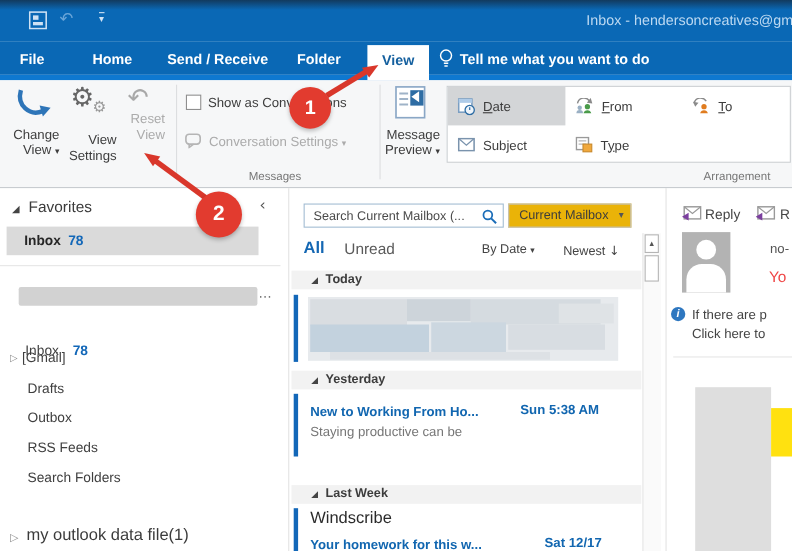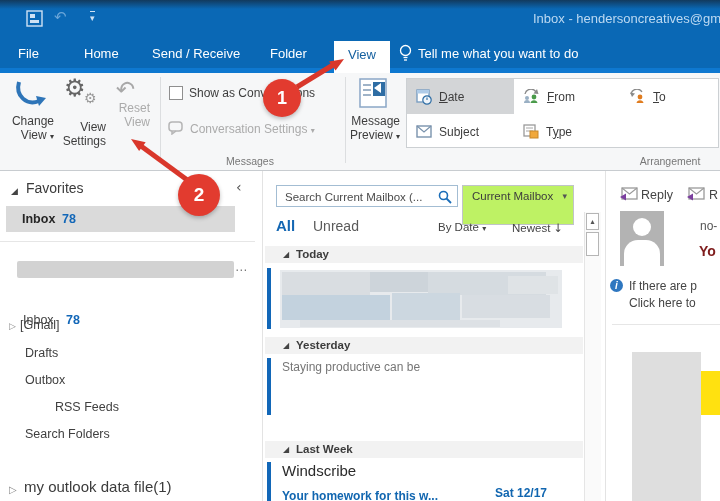--- a/index.html
+++ b/index.html
@@ -6,21 +6,21 @@
   #app{position:relative;width:720px;height:501px;overflow:hidden;
        font-family:"Liberation Sans",sans-serif;color:#3f3f3f;background:#fff;}
   .abs{position:absolute;}
   .g{font-family:"DejaVu Sans",sans-serif;}
   .nowrap{white-space:nowrap;overflow:hidden;}
   
   .titlebar{left:0;top:0;width:720px;height:38px;
     background:linear-gradient(#123a5e 0px,#0a68b5 9px,#0a68b5 100%);}
   .title-text{color:#bcd9f2;font-size:13px;}
   
-  .tabrow{left:0;top:38px;width:720px;height:30px;background:#0a68b5;}
+  .tabrow{left:0;top:38px;width:720px;height:30px;background:#0a68b5;font-weight:bold;}
   .rtab{position:absolute;top:8px;color:#fff;font-size:13px;}
   .viewtab{position:absolute;left:334px;top:3px;width:56px;height:32px;background:#fff;
     color:#15609f;font-size:13px;text-align:center;line-height:28px;z-index:5;}
   .accent{left:0;top:68px;width:720px;height:5px;background:#0e78d0;}
   
   .ribbon{left:0;top:73px;width:720px;height:97px;background:#f6f7f8;border-bottom:1px solid #c8ccd0;}
   .grplabel{position:absolute;top:82px;font-size:10.5px;color:#777;text-align:center;}
   .vdiv{position:absolute;top:4px;width:1px;height:86px;background:#dcdee0;}
   .btnlabel{font-size:12px;color:#3d3d3d;text-align:right;line-height:14px;}
   .disabled{color:#ababab !important;}
@@ -41,21 +41,21 @@
   .ghdr-tri{position:absolute;left:18px;top:4px;font-size:8px;color:#444;}
   .ubar{position:absolute;left:267px;width:4px;background:#1267b8;}
   .subjblue{font-size:12px;font-weight:bold;color:#1166b0;white-space:nowrap;}
   .preview{font-size:12px;color:#767676;}
   .sender{font-size:15px;color:#2b2b2b;}
   
   .searchbox{left:276px;top:185px;width:182px;height:22px;border:1px solid #a3bdd3;background:#fff;box-sizing:border-box;}
   .searchbox input{border:none;outline:none;width:150px;height:18px;margin:1px 0 0 6px;
     font-family:"Liberation Sans",sans-serif;font-size:11.5px;color:#444;background:transparent;}
   .searchbox input::placeholder{color:#4a4a4a;opacity:1;}
-  .scopebox{left:462px;top:185px;width:112px;height:40px;border:1px solid #c0c4c8;background:#bef264;
+  .scopebox{left:462px;top:185px;width:112px;height:22px;border:1px solid #c0c4c8;background:#eab308;
     box-sizing:border-box;font-size:11.5px;color:#3c3c3c;line-height:20px;padding-left:9px;}
   
   .sbtrack{left:584px;top:212px;width:16px;height:289px;background:#fafafa;border-left:1px solid #e5e5e5;}
   .sbbtn{position:absolute;left:1px;width:13px;background:#fff;border:1px solid #b5b5b5;box-sizing:border-box;
     text-align:center;font-size:8px;color:#555;}
   
   .callout{position:absolute;z-index:51;border-radius:50%;background:#e23b2f;color:#fff;
     font-weight:bold;display:flex;align-items:center;justify-content:center;
     box-shadow:0 2px 4px rgba(0,0,0,.25);}
   .mosaic{position:absolute;}
@@ -214,21 +214,21 @@
     <span class="abs g" style="left:235px;top:263px;font-size:12px;color:#777;">⋯</span>
 
     <div class="abs" style="left:23px;top:310px;text-align:center;">
       <span class="sideitem">Inbox</span>
       <span class="sideitem count" style="margin-left:8px;font-weight:bold;">78</span>
     </div>
     <span class="abs g" style="left:9px;top:321px;font-size:9px;color:#8a8a8a;">▷</span>
     <span class="abs sideitem" style="left:20px;top:318px;">[Gmail]</span>
     <span class="abs sideitem" style="left:25px;top:346px;">Drafts</span>
     <span class="abs sideitem" style="left:25px;top:373px;">Outbox</span>
-    <span class="abs sideitem" style="left:25px;top:400px;margin-left:30px;">RSS Feeds</span>
+    <span class="abs sideitem" style="left:25px;top:400px;">RSS Feeds</span>
     <span class="abs sideitem" style="left:25px;top:427px;">Search Folders</span>
     <span class="abs g" style="left:9px;top:484px;font-size:10px;color:#8a8a8a;">▷</span>
     <span class="abs" style="left:24px;top:478px;font-size:15px;color:#3b3b3b;">my outlook data file(1)</span>
   </div>
   <div class="abs sidebar-sep"></div>
 
   <div>
     <div class="abs searchbox">
       <input type="text" placeholder="Search Current Mailbox (..." style="">
       <svg class="abs" style="right:5px;top:4px;" width="14" height="14" viewBox="0 0 14 14">
@@ -271,20 +271,24 @@
       <div class="mosaic" style="left:228px;top:6px;width:50px;height:18px;background:#dfe3e6;"></div>
       <div class="mosaic" style="left:20px;top:50px;width:200px;height:7px;background:#dde1e5;"></div>
     </div>
 
     <div class="abs grouphdr" style="top:337px;">
       <span class="ghdr-tri g">◢</span>
       <span class="ghdr-txt">Yesterday</span>
     </div>
     <div class="ubar" style="top:358px;height:57px;"></div>
     <div class="abs" style="left:282px;top:358px;width:300px;height:62px;">
+      <div style="margin-top:7px;">
+        <span class="subjblue">New to Working From Ho...</span>
+        <span class="subjblue abs" style="left:191px;font-weight:bold;">Sun 5:38 AM</span>
+      </div>
       <div class="preview" style="margin-top:2px;">Staying productive can be</div>
     </div>
 
     <div class="abs grouphdr" style="top:441px;">
       <span class="ghdr-tri g">◢</span>
       <span class="ghdr-txt">Last Week</span>
     </div>
     <div class="ubar" style="top:462px;height:39px;"></div>
     <div class="abs" style="left:282px;top:462px;width:300px;height:39px;">
       <div class="sender">Windscribe</div>
@@ -308,21 +312,21 @@
       <path d="M2 1 L9.5 7 L17 1" fill="none" stroke="#9a9a9a" stroke-width="1.1"></path>
       <polygon points="0,10 6,6.5 6,13.5" fill="#7b3f9e"></polygon>
     </svg>
     <span class="abs nowrap" style="left:709px;top:188px;width:11px;font-size:12.5px;color:#444;">R</span>
 
     <div class="abs" style="left:620px;top:211px;width:44px;height:55px;background:#b3b3b3;overflow:hidden;">
       <div style="position:absolute;left:13px;top:7px;width:18px;height:18px;border-radius:50%;background:#fff;"></div>
       <div style="position:absolute;left:4px;top:29px;width:36px;height:30px;border-radius:14px 14px 0 0;background:#fff;"></div>
     </div>
     <span class="abs nowrap" style="left:700px;top:219px;width:20px;font-size:12px;color:#555;">no-</span>
-    <span class="abs nowrap" style="left:699px;top:243px;width:21px;font-size:14px;font-weight:bold;color:#7f1d1d;">Yo</span>
+    <span class="abs nowrap" style="left:699px;top:243px;width:21px;font-size:14px;font-weight:normal;color:#ef4444;">Yo</span>
 
     <div class="abs" style="left:610px;top:277px;width:110px;height:40px;">
       <div style="position:absolute;left:0;top:2px;width:13px;height:13px;border-radius:50%;background:#2e77c0;color:#fff;
                   font-size:10px;font-weight:bold;text-align:center;line-height:13px;font-style:italic;">i</div>
       <div class="nowrap" style="position:absolute;left:19px;top:2px;width:91px;font-size:12px;color:#444;">If there are p</div>
       <div class="nowrap" style="position:absolute;left:19px;top:19px;width:91px;font-size:12px;color:#444;">Click here to</div>
     </div>
     <div class="abs" style="left:612px;top:324px;width:108px;height:1px;background:#e6e6e6;"></div>
 
     <div class="abs" style="left:632px;top:352px;width:69px;height:149px;background:#dedede;"></div>

